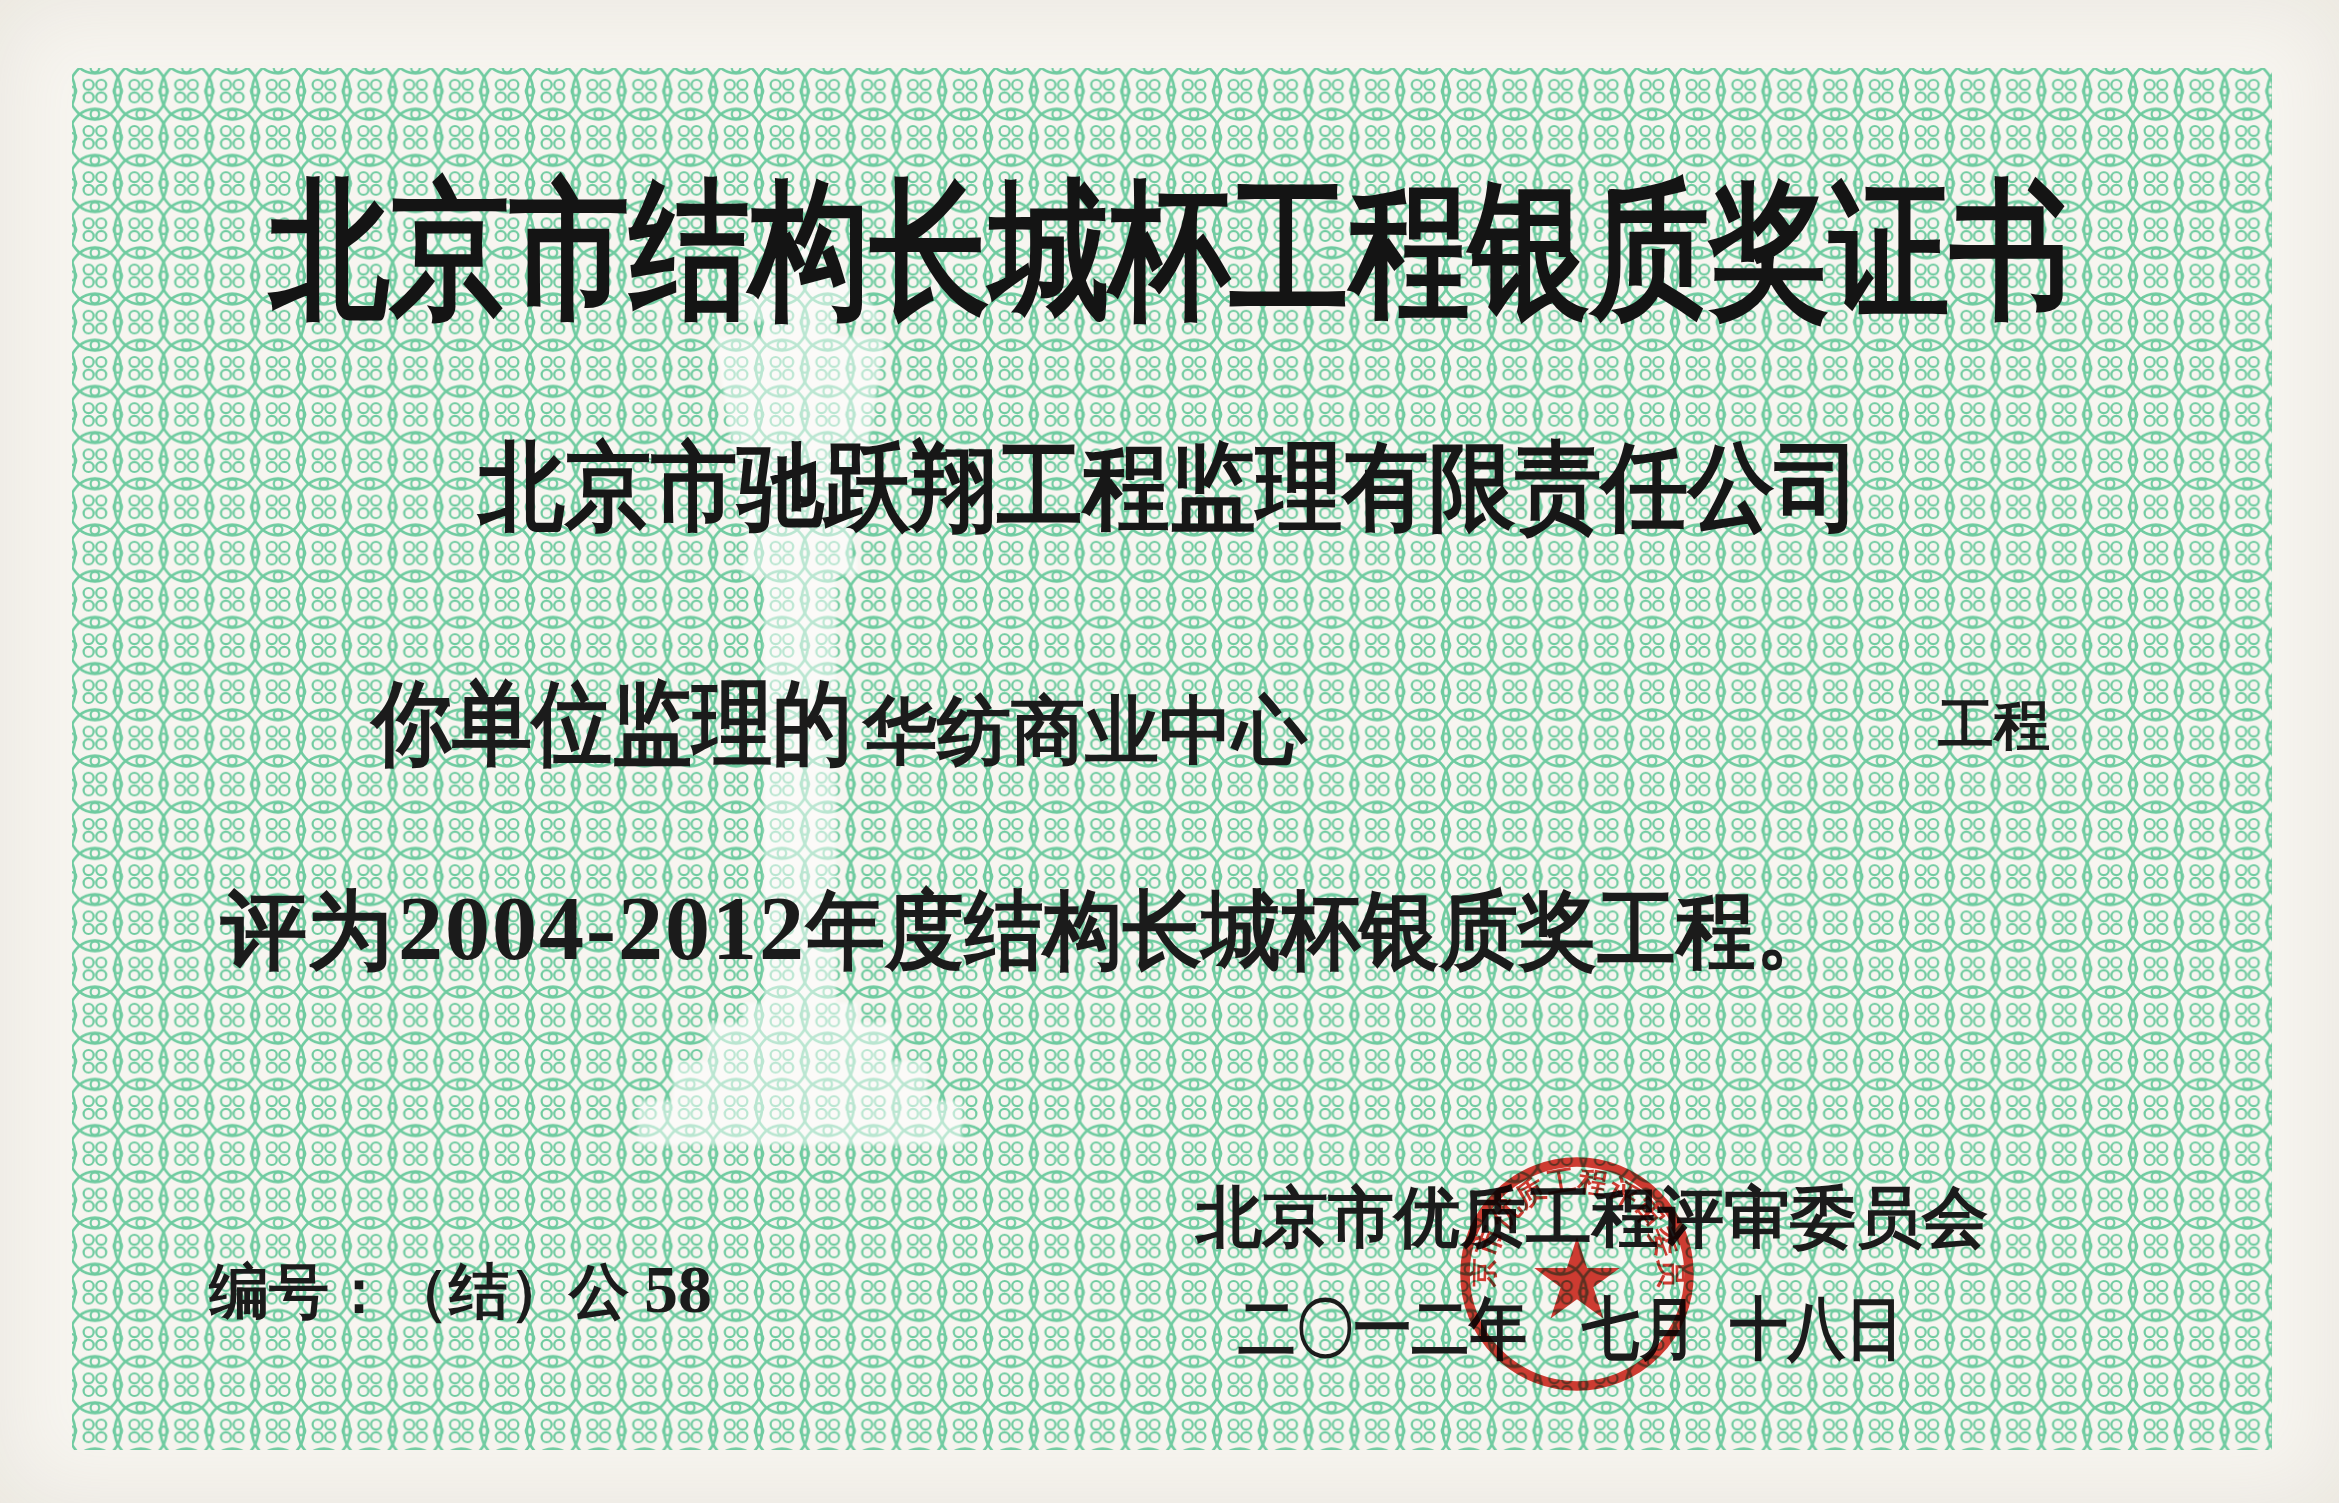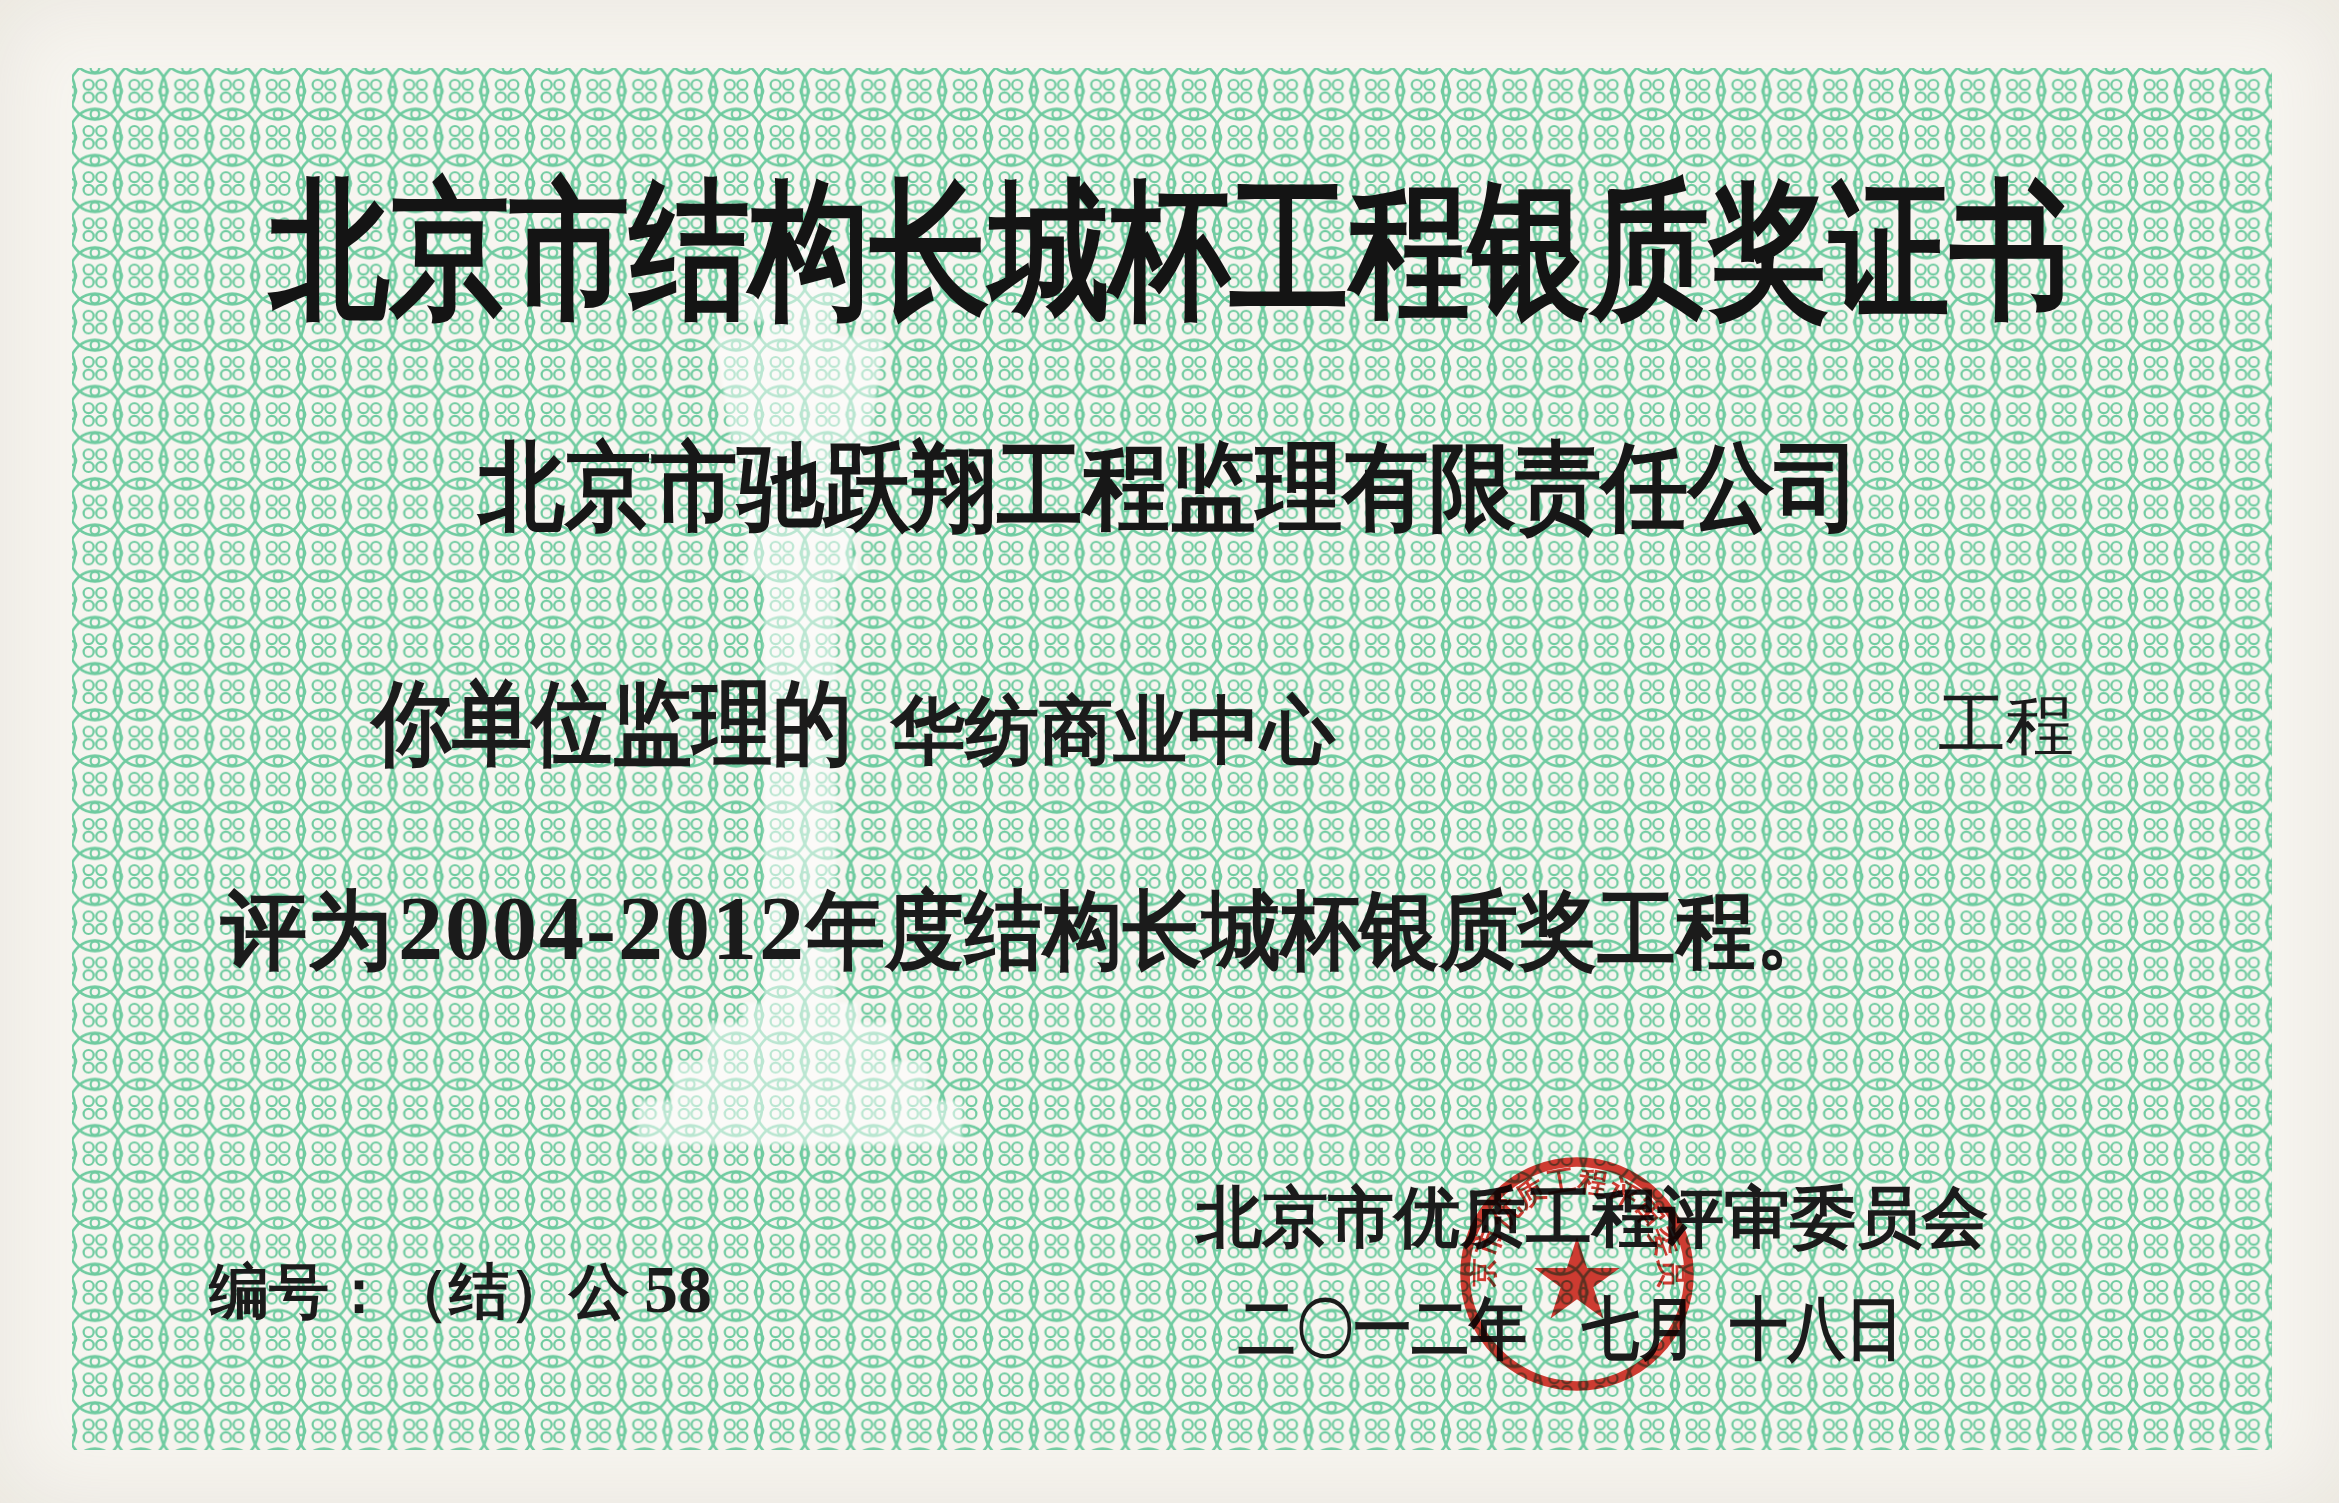--- a/index.html
+++ b/index.html
@@ -24,24 +24,24 @@
   }
   .company{
     top:440px;font-size:96px;line-height:96px;font-weight:700;
     transform:scaleX(.90);transform-origin:center;color:#171717;
   }
   .body-prefix{
     left:372px;top:678px;font-size:92px;line-height:92px;font-weight:700;
     transform:scaleX(.87);transform-origin:left top;
   }
   .project-name{
-    left:891px;top:694px;font-size:74px;line-height:74px;font-weight:700;
+    left:863px;top:694px;font-size:74px;line-height:74px;font-weight:700;
   }
   .body-suffix{
-    left:1938px;top:685px;font-size:68px;line-height:80px;font-weight:400;
+    left:1938px;top:685px;font-size:56px;line-height:80px;font-weight:700;
   }
   .award-prefix{
     left:213px;top:888px;font-size:86px;line-height:86px;font-weight:700;padding-left:8px;
   }
   .award-years{
     left:398px;top:884px;font-size:90px;line-height:90px;font-weight:700;
     letter-spacing:2px;
   }
   .award-text{
     left:806px;top:888px;font-size:86px;line-height:86px;font-weight:700;

